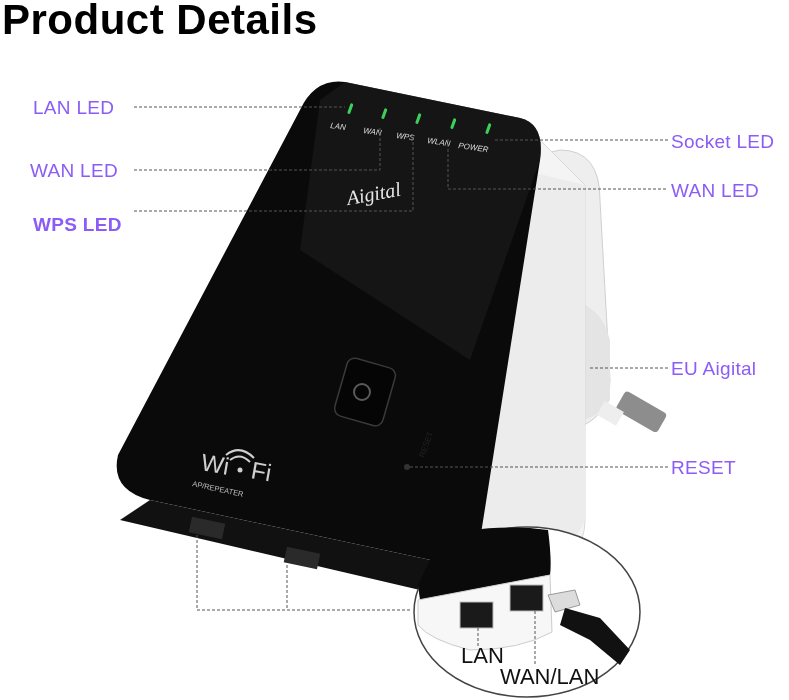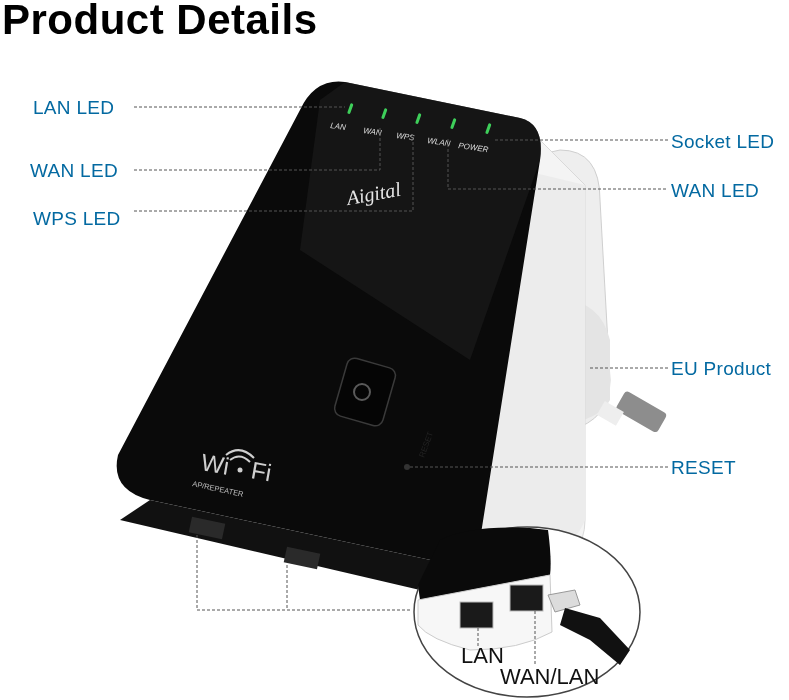--- a/index.html
+++ b/index.html
@@ -1,18 +1,18 @@
 <!DOCTYPE html>
 <html><head>
 <meta charset="utf-8">
 <style>
   html,body{margin:0;padding:0;background:#ffffff;}
   body{width:789px;height:700px;position:relative;overflow:hidden;font-family:"Liberation Sans",sans-serif;color:#111;}
   .title{position:absolute;left:2px;top:-4px;font-size:42px;font-weight:bold;letter-spacing:0.5px;color:#000;}
-  .label{position:absolute;font-size:19px;color:#0369a1;white-space:nowrap;letter-spacing:0.3px;}
+  .label{position:absolute;font-size:19px;color:#8b5cf6;white-space:nowrap;letter-spacing:0.3px;}
   .lbl-small{position:absolute;font-size:22px;color:#111;white-space:nowrap;}
   svg.art{position:absolute;left:0;top:0;}
   .led-text{font-family:"Liberation Sans",sans-serif;font-size:8px;fill:#ddd;font-style:italic;}
 </style>
 </head>
 <body>
 
 <div class="title">Product Details</div>
 
 <svg class="art" width="789" height="700" viewBox="0 0 789 700">
@@ -89,21 +89,21 @@
     <path d="M565 608 L600 618 L630 650 L620 665 L590 640 L560 625 Z" fill="#111"></path>
     <g stroke="#555" stroke-width="1" stroke-dasharray="3,2">
       <path d="M478 628 L478 648"></path>
       <path d="M535 611 L535 664"></path>
     </g>
   </g>
 </svg>
 
 <div class="label" style="left:33px;top:97px;">LAN LED</div>
 <div class="label" style="left:30px;top:160px;">WAN LED</div>
-<div class="label" style="left:33px;top:208px;">WPS LED</div>
+<div class="label" style="left:33px;top:214px;font-weight:bold;">WPS LED</div>
 
 <div class="label" style="left:671px;top:131px;">Socket LED</div>
 <div class="label" style="left:671px;top:180px;">WAN LED</div>
-<div class="label" style="left:671px;top:358px;">EU Product</div>
+<div class="label" style="left:671px;top:358px;">EU Aigital</div>
 <div class="label" style="left:671px;top:457px;">RESET</div>
 
 <div class="lbl-small" style="left:461px;top:643px;">LAN</div>
 <div class="lbl-small" style="left:500px;top:664px;">WAN/LAN</div>
 
 </body></html>

